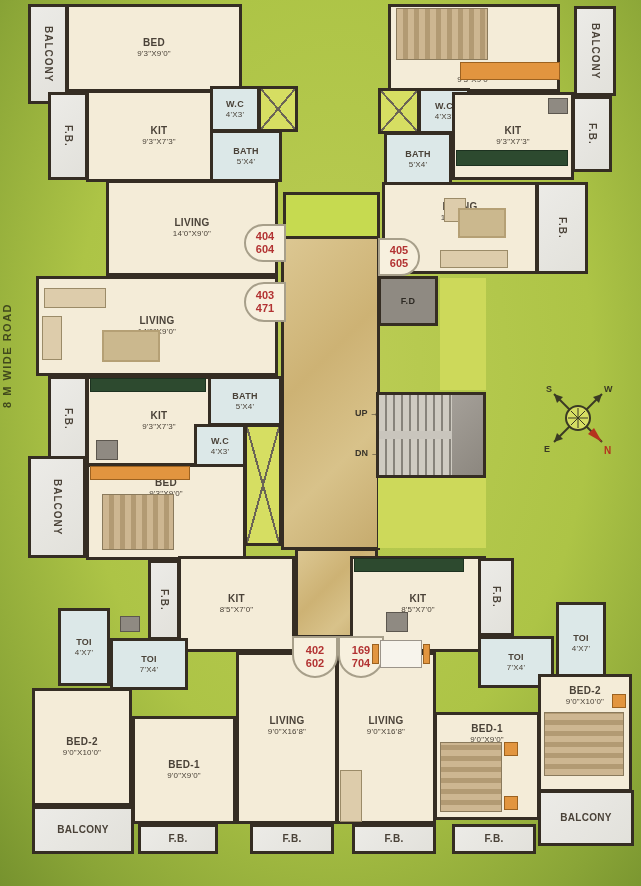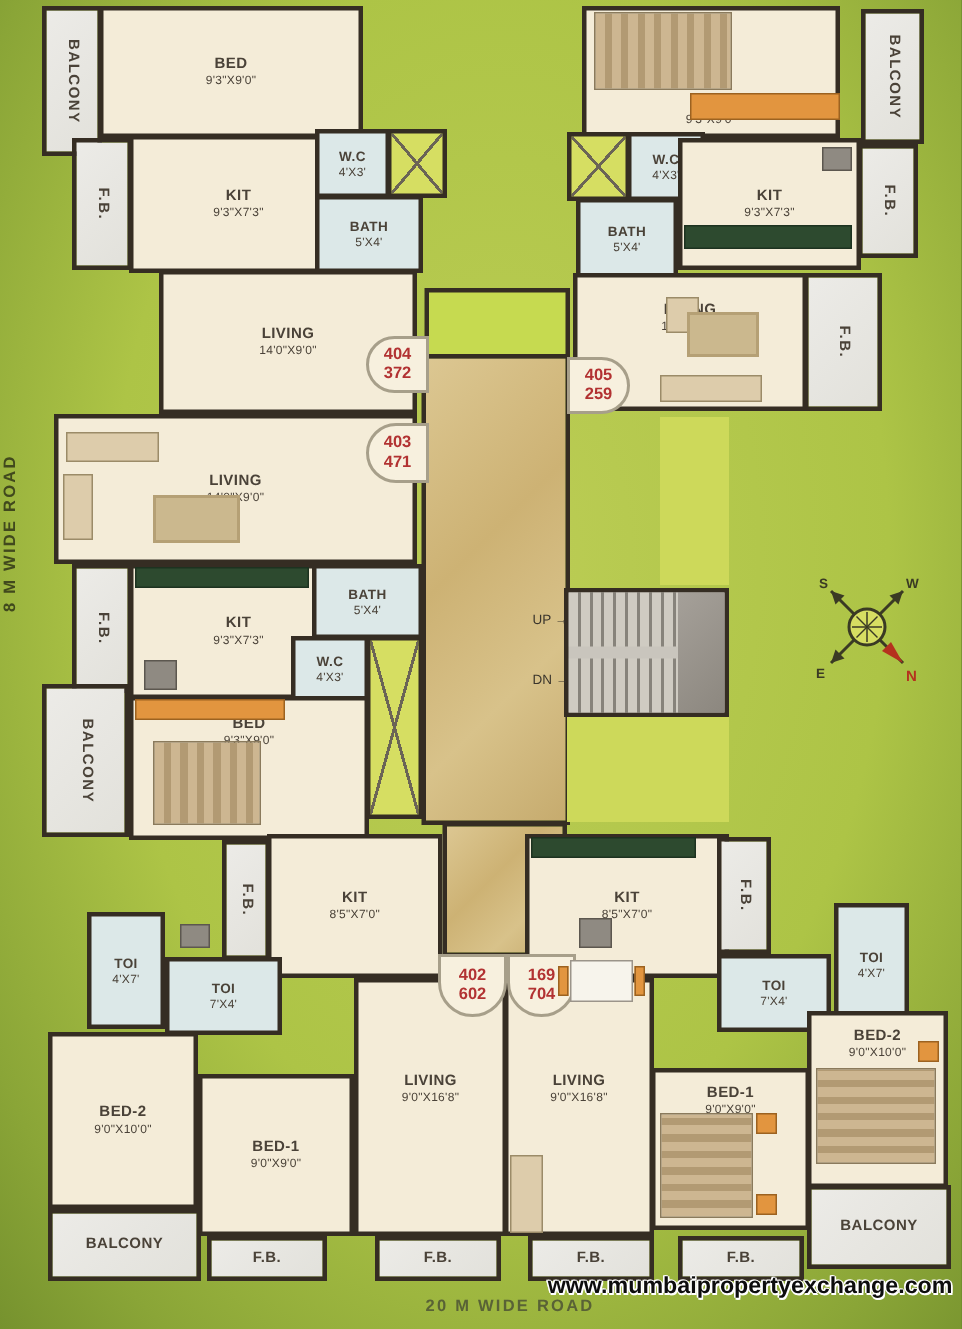--- a/index.html
+++ b/index.html
@@ -38,21 +38,21 @@
   .rug{background:#cbb88e;border:2px solid #b5a075;}
   .graybox{background:#8f8a82;border:1px solid #5c574f;}
   .white{background:#f7f4ec;border:1px solid #9b948a;}
   .bubble{position:absolute;z-index:4;background:#f7f0de;border:2px solid #a79f8a;
     display:flex;flex-direction:column;align-items:center;justify-content:center;}
   .unum{display:flex;flex-direction:column;align-items:center;
     font-weight:bold;font-size:11px;line-height:1.15;color:#b23232;}
   .stairsbox{position:absolute;box-sizing:border-box;border:3px solid #352d23;background:#c9c5bd;z-index:2;}
   .flight{position:absolute;background:repeating-linear-gradient(90deg,#cfcbc2 0 6px,#87837b 6px 8px);}
   .landing{position:absolute;background:linear-gradient(135deg,#a5a099,#8c877f);}
-  .stairlbl{position:absolute;font-weight:normal;font-size:9px;color:#3a352c;z-index:6;white-space:nowrap;}
+  .stairlbl{position:absolute;font-weight:bold;font-size:9px;color:#3a352c;z-index:6;white-space:nowrap;}
   .road-left{position:absolute;left:1px;top:240px;height:230px;z-index:6;
     writing-mode:vertical-rl;transform:rotate(180deg);
     display:flex;align-items:center;justify-content:center;
     font-weight:bold;font-size:11px;letter-spacing:1.5px;color:#41491d;}
   .road-bottom{position:absolute;left:230px;top:865px;width:220px;text-align:center;z-index:6;
     font-weight:bold;font-size:11px;letter-spacing:1.5px;color:#596236;}
   .watermark{position:absolute;right:6px;top:849px;z-index:7;
     font-weight:bold;font-size:15.5px;color:#0d0d0d;
     text-shadow:1px 0 0 #fff,-1px 0 0 #fff,0 1px 0 #fff,0 -1px 0 #fff,1px 1px 0 #fff,-1px -1px 0 #fff;}
   .compass{position:absolute;left:538px;top:378px;z-index:3;}
@@ -148,44 +148,47 @@
     <span class="dim">5'X4'</span>
   </div>
   <div class="room cream" style="left:382px;top:182px;width:156px;height:92px;justify-content:flex-start;padding-top:16px">
     <span class="lbl">LIVING</span>
     <span class="dim">14'0"X9'0"</span>
   </div>
   <div class="room gray" style="left:536px;top:182px;width:52px;height:92px">
     <span class="lbl vlbl">F.B.</span>
   </div>
 
+  <div class="room fdg sm" style="left:378px;top:276px;width:60px;height:50px">
+    <span class="lbl" style="color:#2e2a24">F.D</span>
+  </div>
   <div class="stairsbox" style="left:376px;top:392px;width:110px;height:86px">
     <div class="flight" style="left:0;top:0;width:70%;height:36px"></div>
     <div class="flight" style="left:0;bottom:0;width:70%;height:36px"></div>
     <div class="landing" style="right:0;top:0;width:30%;height:100%"></div>
   </div>
   <div class="stairlbl" style="left:355px;top:408px"><span>UP</span> →</div>
   <div class="stairlbl" style="left:355px;top:448px"><span>DN</span> →</div>
 
   <div class="bubble" style="left:244px;top:224px;width:38px;height:34px;border-radius:34px 0 0 34px">
     <div class="unum">
       <span>404</span>
-        <span>372</span>
+        <span>604</span>
     </div>
   </div>
   <div class="bubble" style="left:244px;top:282px;width:38px;height:36px;border-radius:36px 0 0 36px">
     <div class="unum">
       <span>403</span>
         <span>471</span>
     </div>
   </div>
   <div class="bubble" style="left:378px;top:238px;width:38px;height:34px;border-radius:0 34px 34px 0">
     <div class="unum">
       <span>405</span>
-        <span>259</span>
+        <span>605</span>
     </div>
   </div>
   <div class="bubble" style="left:292px;top:636px;width:42px;height:38px;border-radius:0 0 42px 42px">
     <div class="unum">
       <span>402</span>
         <span>602</span>
     </div>
   </div>
   <div class="bubble" style="left:338px;top:636px;width:42px;height:38px;border-radius:0 0 42px 42px">
     <div class="unum">
@@ -307,16 +310,14 @@
     <line x1="30" y1="40" x2="50" y2="40" stroke="#3a3a24" stroke-width="1"></line>
     <line x1="33" y1="33" x2="47" y2="47" stroke="#3a3a24" stroke-width="1"></line>
     <line x1="47" y1="33" x2="33" y2="47" stroke="#3a3a24" stroke-width="1"></line>
     <text x="8" y="14" font-size="9" font-weight="bold" fill="#3a3a24">S</text>
     <text x="66" y="14" font-size="9" font-weight="bold" fill="#3a3a24">W</text>
     <text x="6" y="74" font-size="9" font-weight="bold" fill="#3a3a24">E</text>
     <text x="66" y="76" font-size="10" font-weight="bold" fill="#b5321e">N</text>
   </svg>
 
   <div class="road-left">8 M WIDE ROAD</div>
-  <div class="road-bottom">20 M WIDE ROAD</div>
-  <div class="watermark">www.mumbaipropertyexchange.com</div>
 
 </div>
 
 </body></html>

